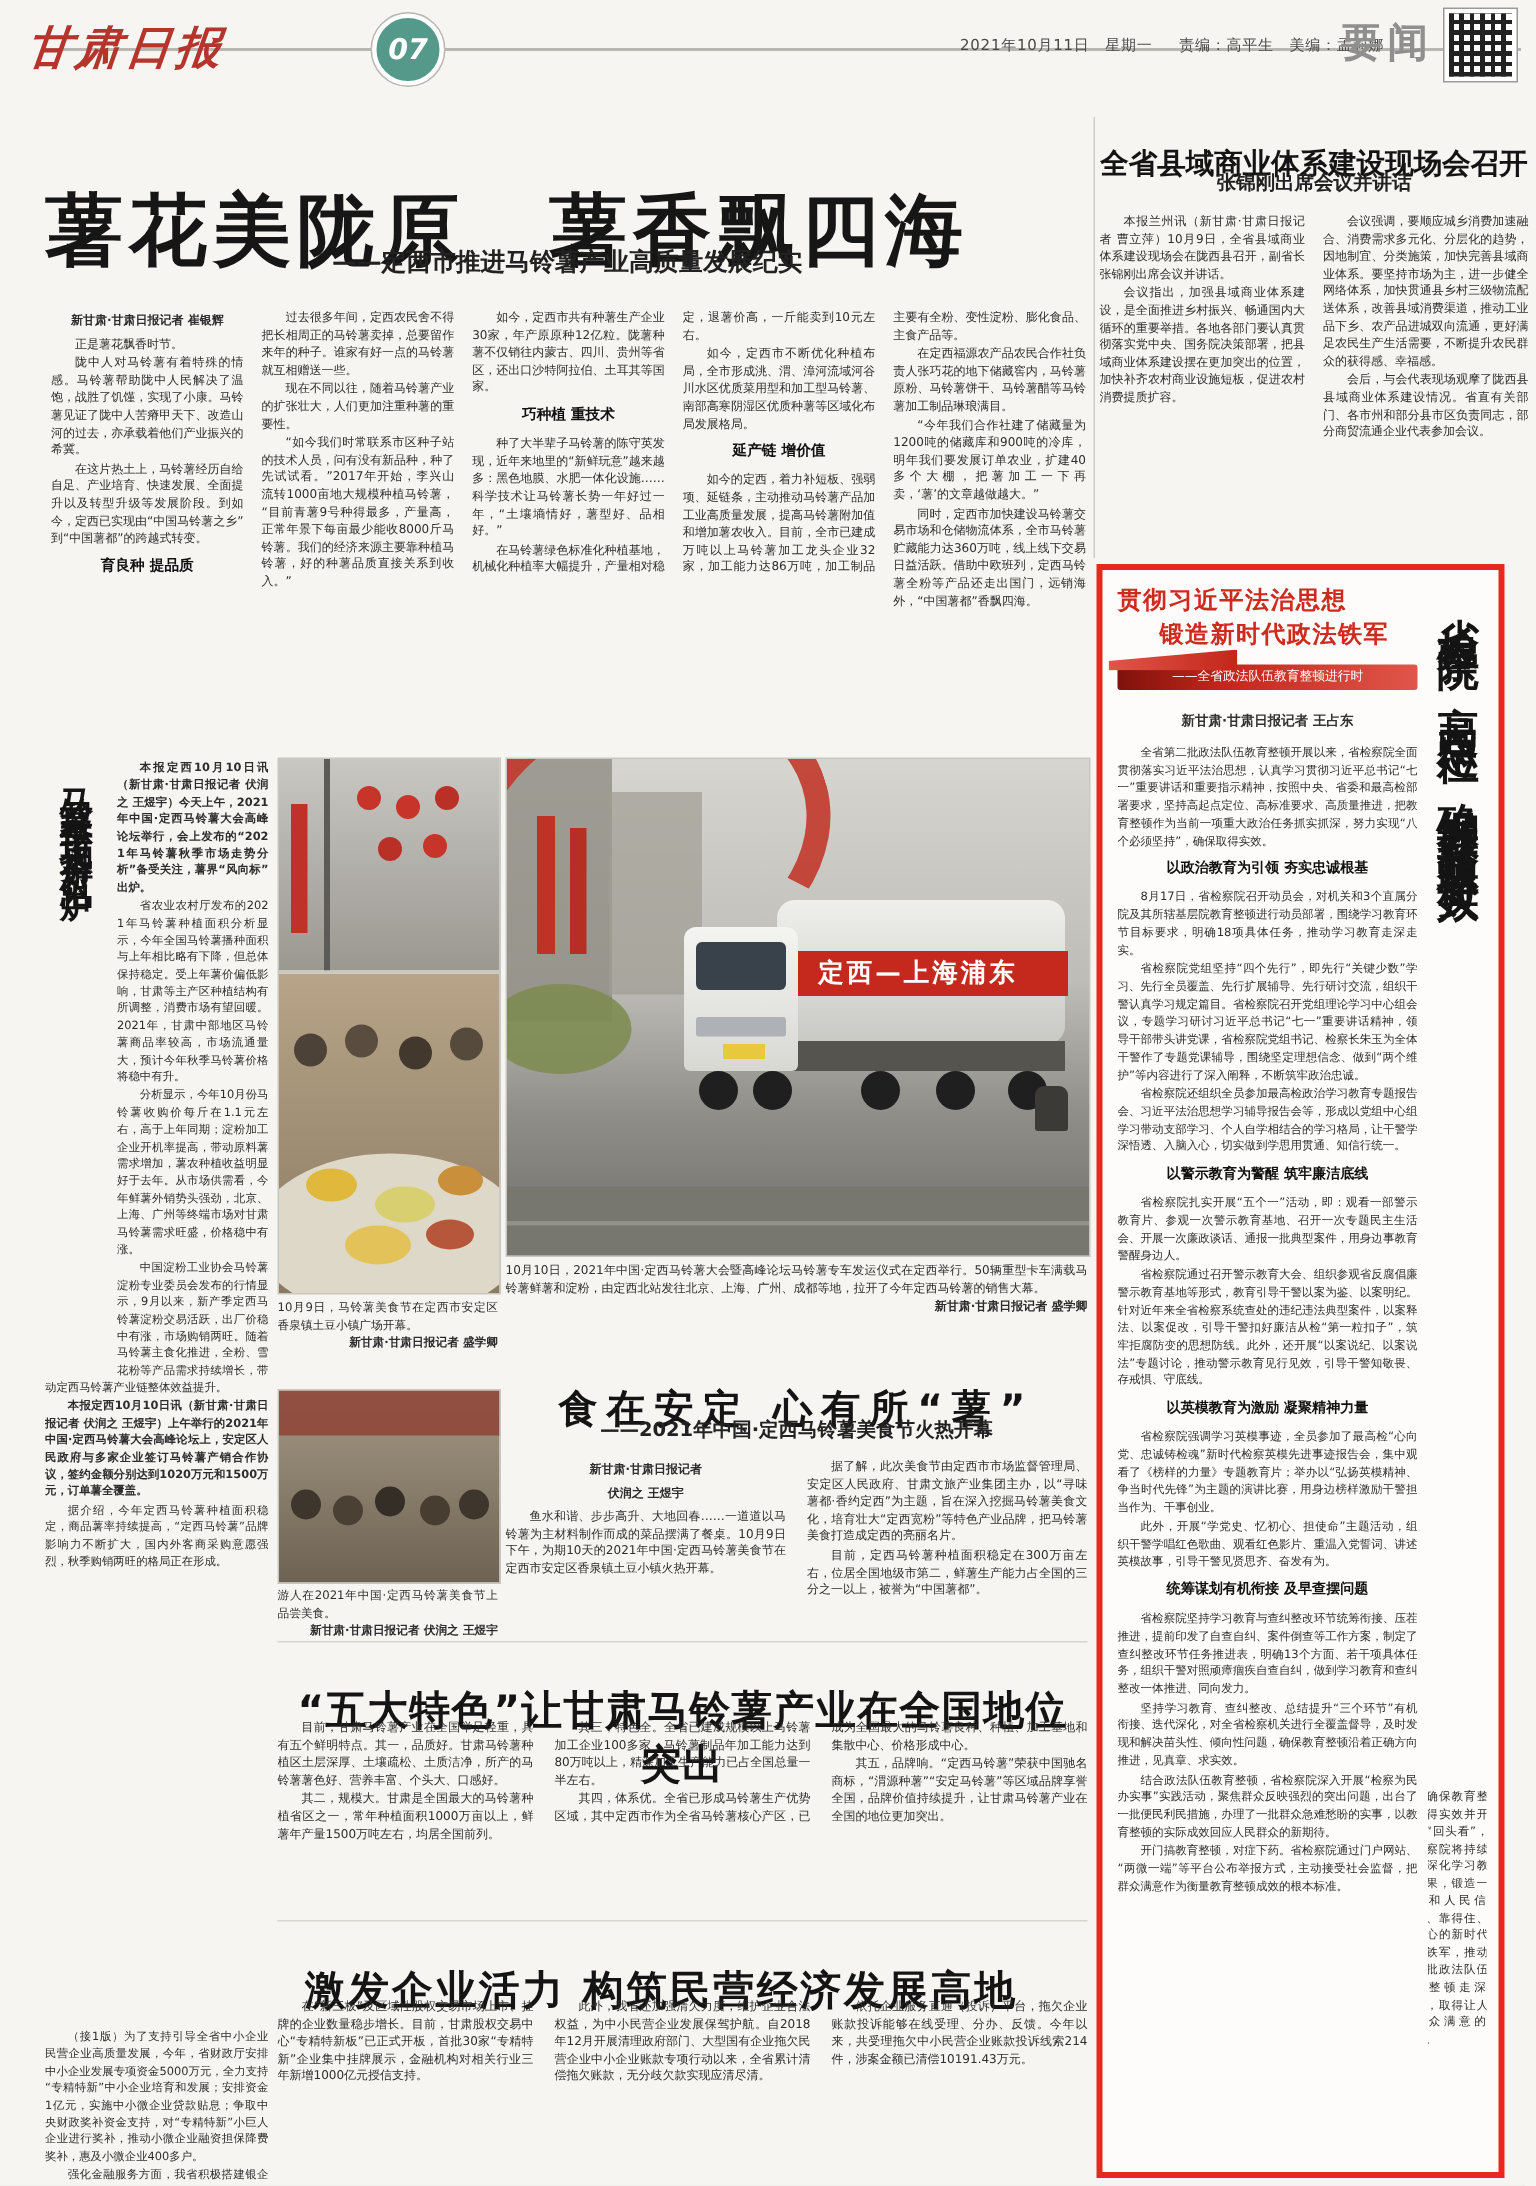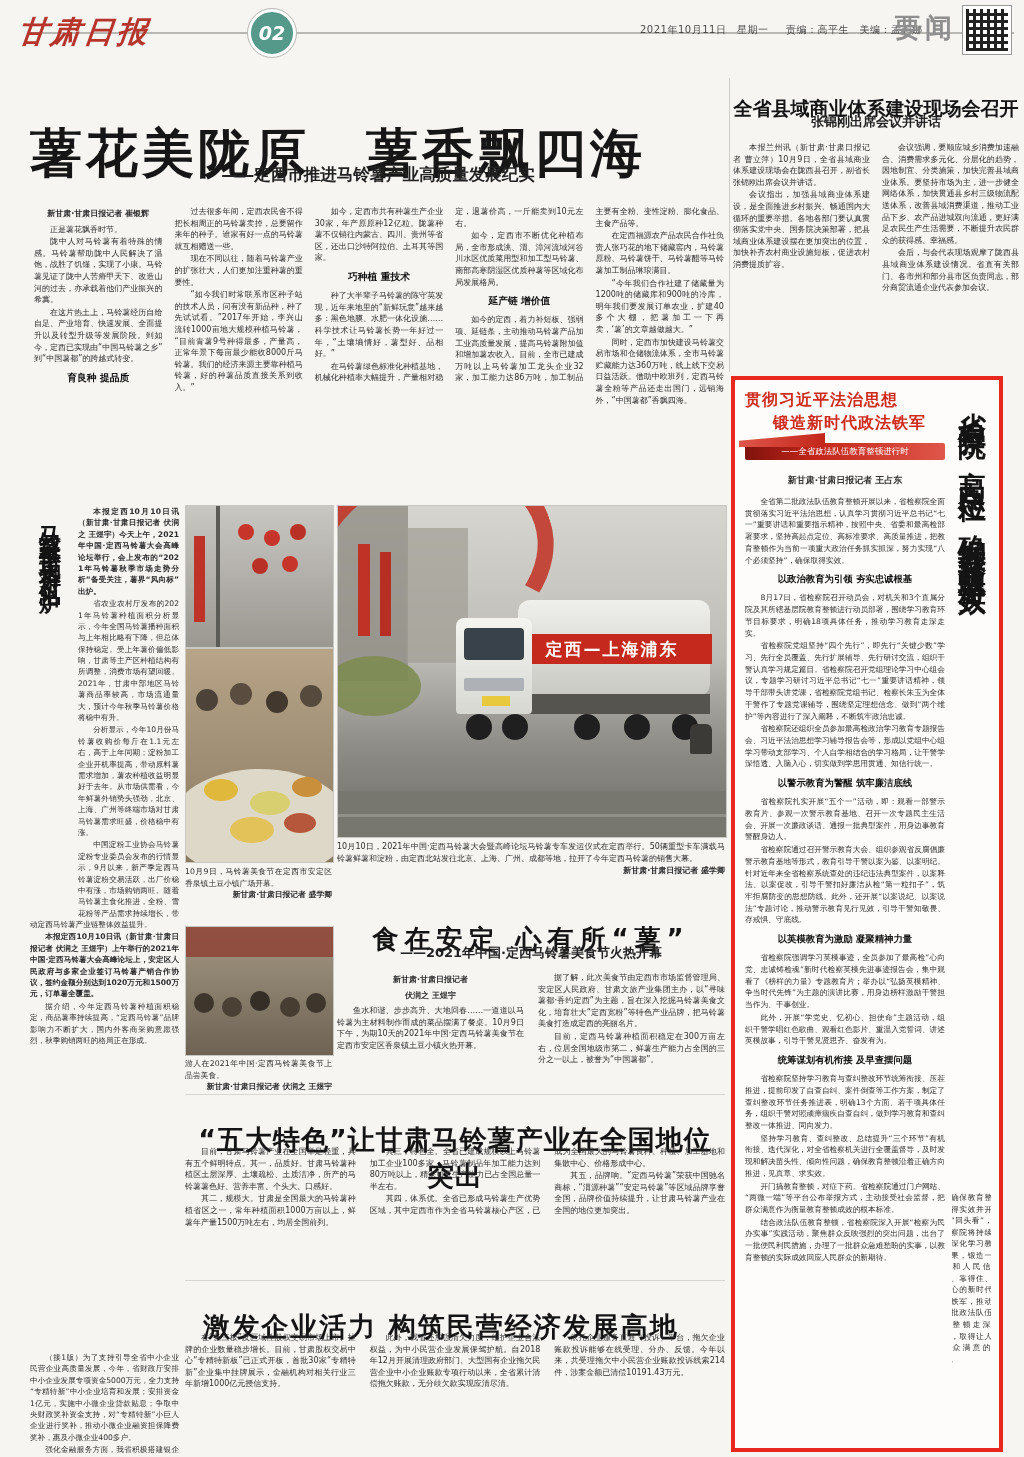--- a/index.html
+++ b/index.html
@@ -125,21 +125,21 @@
   .proc-tail{margin-top:10px;width:58px;font-size:7.7px;line-height:1.5;text-align:justify;
              word-break:break-all;flex:1;overflow:hidden;}
 </style>
 </head>
 <body>
 
 <div class="page">
 
   <div class="abs hrule"></div>
   <div class="abs masthead">甘肃日报</div>
-  <div class="abs pagenum">02</div>
+  <div class="abs pagenum">07</div>
   <div class="abs dateline">
     <span>2021年10月11日　星期一</span>
     <span>责编：高平生　美编：孟莉娜</span>
   </div>
   <div class="abs section-label">要闻</div>
   <div class="abs qr"></div>
 
   <h1 class="abs h-main">薯花美陇原　薯香飘四海</h1>
   <div class="abs h-sub">——定西市推进马铃薯产业高质量发展纪实</div>
   <div class="abs body-text main-body">
@@ -294,22 +294,22 @@
             <div class="para">省检察院还组织全员参加最高检政治学习教育专题报告会、习近平法治思想学习辅导报告会等，形成以党组中心组学习带动支部学习、个人自学相结合的学习格局，让干警学深悟透、入脑入心，切实做到学思用贯通、知信行统一。</div>
             <div class="subhead">以警示教育为警醒 筑牢廉洁底线</div>
             <div class="para">省检察院扎实开展“五个一”活动，即：观看一部警示教育片、参观一次警示教育基地、召开一次专题民主生活会、开展一次廉政谈话、通报一批典型案件，用身边事教育警醒身边人。</div>
             <div class="para">省检察院通过召开警示教育大会、组织参观省反腐倡廉警示教育基地等形式，教育引导干警以案为鉴、以案明纪。针对近年来全省检察系统查处的违纪违法典型案件，以案释法、以案促改，引导干警扣好廉洁从检“第一粒扣子”，筑牢拒腐防变的思想防线。此外，还开展“以案说纪、以案说法”专题讨论，推动警示教育见行见效，引导干警知敬畏、存戒惧、守底线。</div>
             <div class="subhead">以英模教育为激励 凝聚精神力量</div>
             <div class="para">省检察院强调学习英模事迹，全员参加了最高检“心向党、忠诚铸检魂”新时代检察英模先进事迹报告会，集中观看了《榜样的力量》专题教育片；举办以“弘扬英模精神、争当时代先锋”为主题的演讲比赛，用身边榜样激励干警担当作为、干事创业。</div>
             <div class="para">此外，开展“学党史、忆初心、担使命”主题活动，组织干警学唱红色歌曲、观看红色影片、重温入党誓词、讲述英模故事，引导干警见贤思齐、奋发有为。</div>
             <div class="subhead">统筹谋划有机衔接 及早查摆问题</div>
             <div class="para">省检察院坚持学习教育与查纠整改环节统筹衔接、压茬推进，提前印发了自查自纠、案件倒查等工作方案，制定了查纠整改环节任务推进表，明确13个方面、若干项具体任务，组织干警对照顽瘴痼疾自查自纠，做到学习教育和查纠整改一体推进、同向发力。</div>
             <div class="para">坚持学习教育、查纠整改、总结提升“三个环节”有机衔接、迭代深化，对全省检察机关进行全覆盖督导，及时发现和解决苗头性、倾向性问题，确保教育整顿沿着正确方向推进，见真章、求实效。</div>
+            <div class="para">结合政法队伍教育整顿，省检察院深入开展“检察为民办实事”实践活动，聚焦群众反映强烈的突出问题，出台了一批便民利民措施，办理了一批群众急难愁盼的实事，以教育整顿的实际成效回应人民群众的新期待。</div>
             <div class="para">开门搞教育整顿，对症下药。省检察院通过门户网站、“两微一端”等平台公布举报方式，主动接受社会监督，把群众满意作为衡量教育整顿成效的根本标准。</div>
-            <div class="para">结合政法队伍教育整顿，省检察院深入开展“检察为民办实事”实践活动，聚焦群众反映强烈的突出问题，出台了一批便民利民措施，办理了一批群众急难愁盼的实事，以教育整顿的实际成效回应人民群众的新期待。</div>
           </div>
       </div>
       <div class="proc-side">
         <div class="v-headline">省检察院：高起点定位　确保教育整顿取得实效</div>
         <div class="proc-tail">为确保教育整顿取得实效并开展好“回头看”，省检察院将持续巩固深化学习教育成果，锻造一支党和人民信得过、靠得住、能放心的新时代检察铁军，推动第二批政法队伍教育整顿走深走实，取得让人民群众满意的成效。</div>
       </div>
     </div>
   </aside>
 
 </div>

